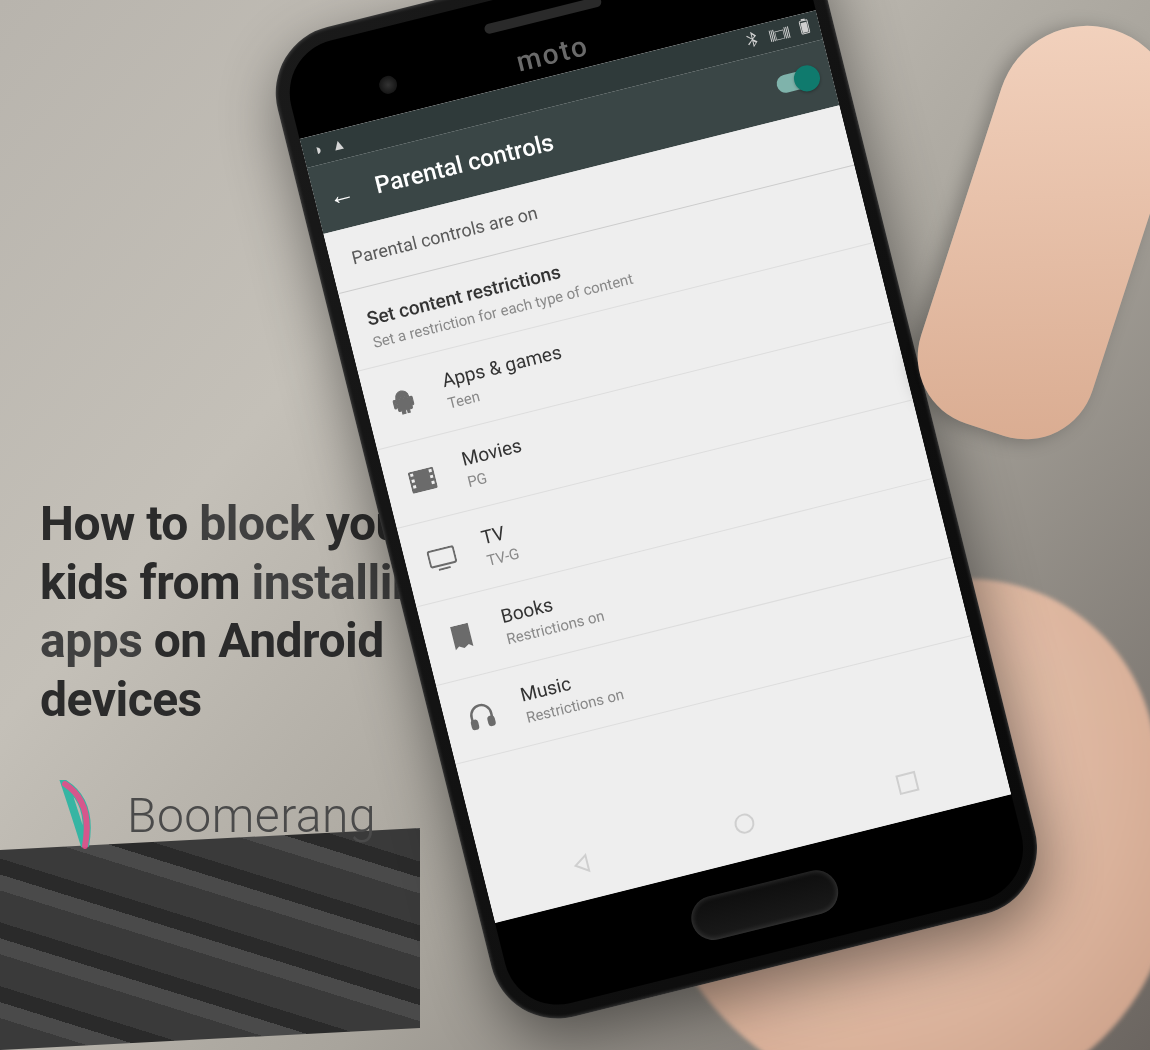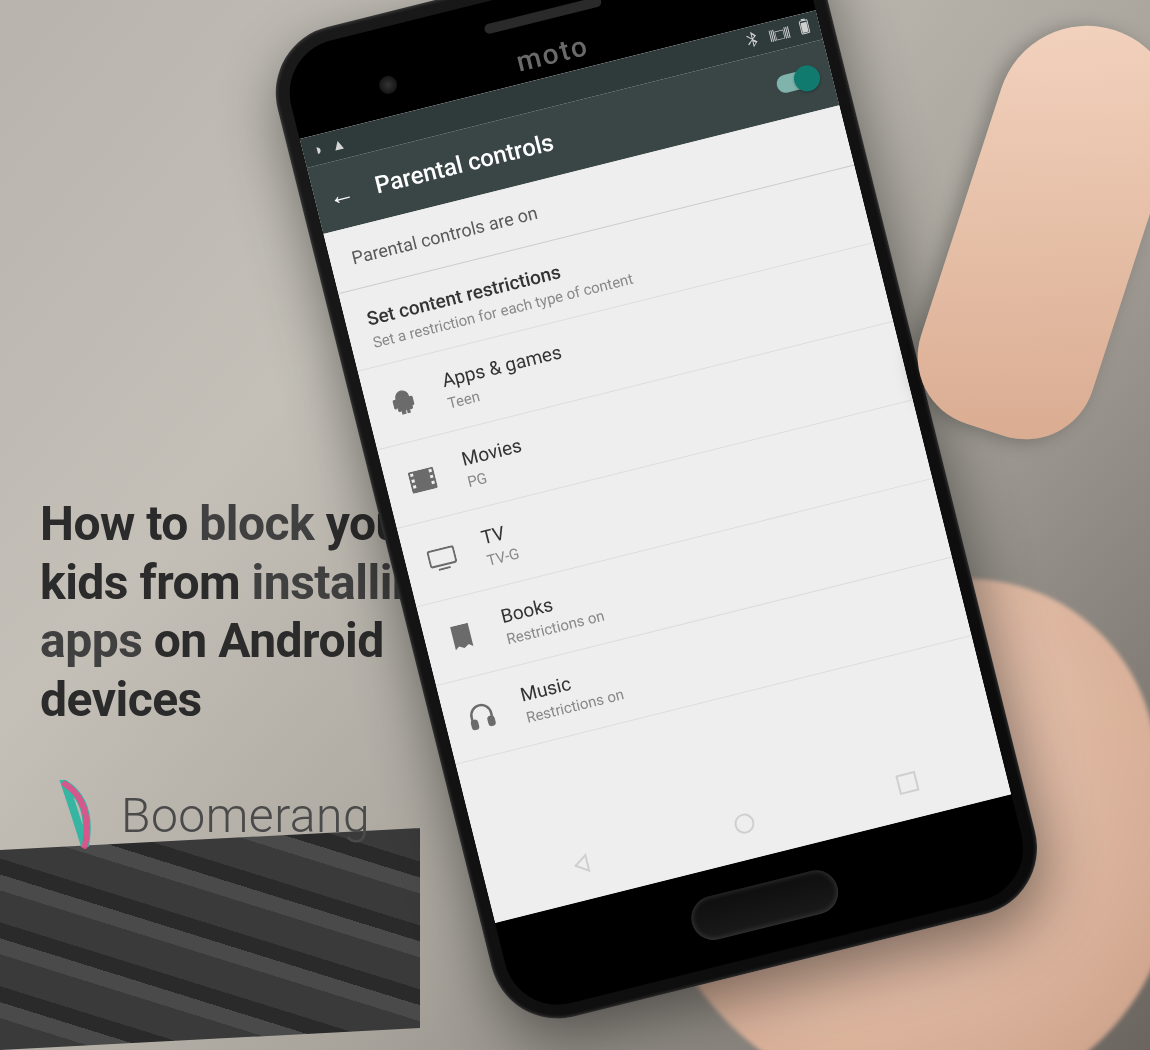--- a/index.html
+++ b/index.html
@@ -33,21 +33,21 @@
     font-weight: 700;
     color: #2b2b2b;
     letter-spacing: -0.5px;
   }
   .headline .accent { color: #404040; }
 
   
   .brand {
     position: absolute;
     top: 780px; left: 55px;
-    display: flex; align-items: center; gap: 22px;
+    display: flex; align-items: center; gap: 28px;
   }
   .brand-text {
     font-size: 48px;
     font-weight: 300;
     color: #4a4a4a;
     letter-spacing: 0.5px;
   }
 
   
   .phone-wrap {

